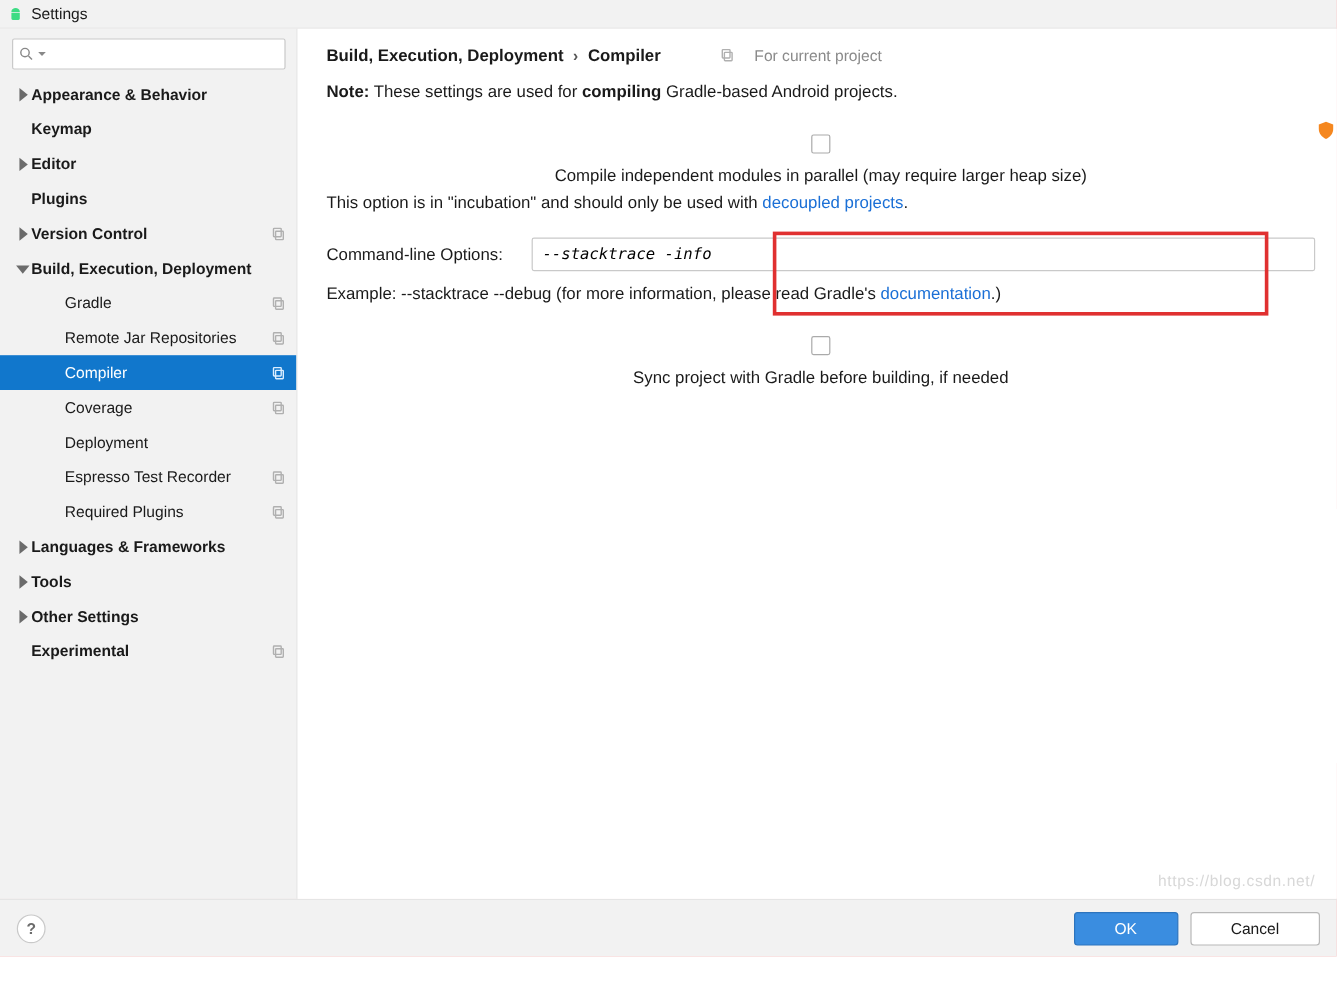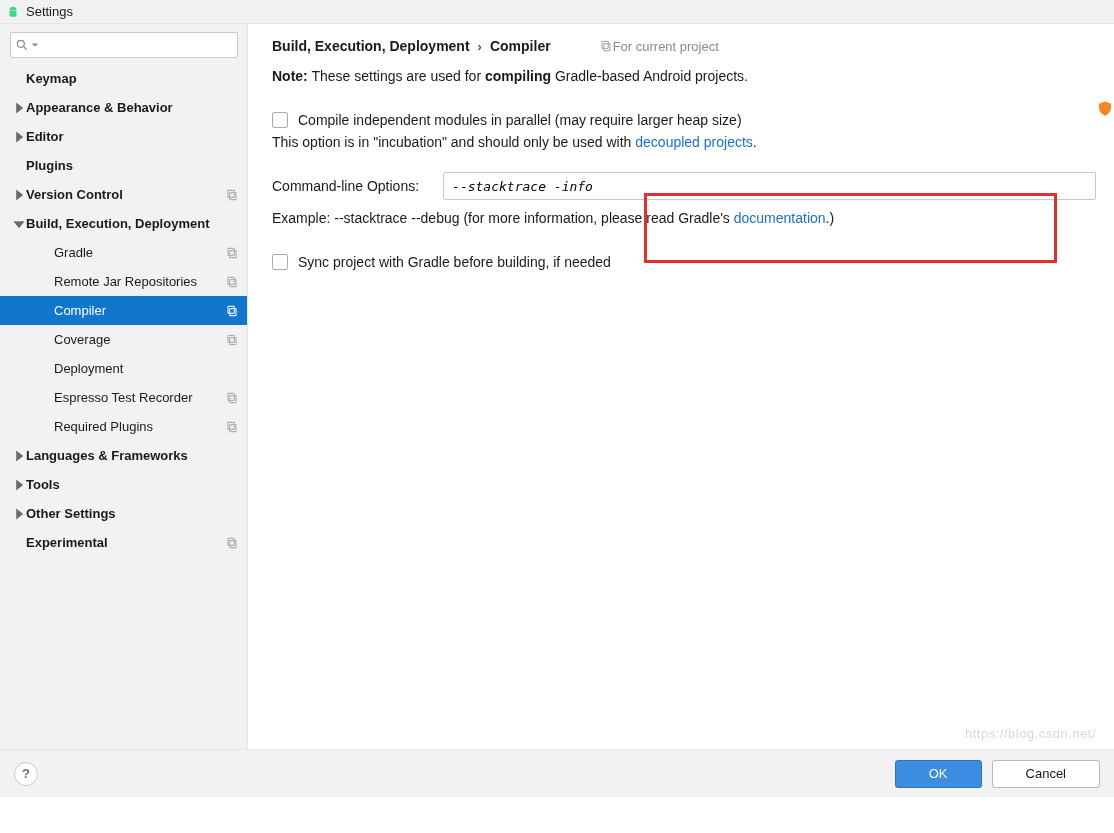--- a/index.html
+++ b/index.html
@@ -117,31 +117,32 @@
     gap: 8px;
     margin-bottom: 14px;
   }
   .crumb { font-weight: 700; font-size: 14px; }
   .crumb.last { font-weight: 700; }
   .crumb-sep { color: #555; font-weight: 700; }
   .scope {
     margin-left: 40px;
     color: #8a8a8a;
     font-size: 13px;
-    display: flex; align-items: center; gap: 0;
+    display: flex; align-items: center; gap: 16px;
   }
   .scope .copy-icon { width: 14px; height: 14px; color: #b0b0b0; }
 
   .noteline { font-size:14px; margin-bottom: 28px; }
   .group { margin-bottom: 10px; }
   .chk {
     display: flex; align-items: center;
     gap: 10px;
     margin-bottom: 6px;
     font-size: 14px;
+    flex-direction: column;
   }
   .chk .box {
     width: 16px; height: 16px;
     border: 1px solid #aaa;
     border-radius: 2px;
     background: #fff;
     flex-shrink: 0;
   }
   .subnote { font-size: 14px; margin-bottom: 22px; }
   a.link { color: #1a6fd6; text-decoration: none; }
@@ -235,29 +236,29 @@
               <circle cx="10" cy="10" r="6"></circle>
               <line x1="15" y1="15" x2="20" y2="20"></line>
             </svg>
           <svg class="dd" viewBox="0 0 10 10" fill="currentColor">
               <path d="M1 3l4 4 4-4z"></path>
             </svg>
           <input type="text" placeholder="" style="">
         </div>
       </div>
       <div class="tree" id="tree">
+          <div class="row bold">
+            <svg class="arrow" viewBox="0 0 10 10" fill="currentColor">
+              <path d="M3 1l5 4-5 4z"></path>
+            </svg>
+            <span class="label">Appearance &amp; Behavior</span>
+          </div>
           <div class="row bold noarrow">
             <svg class="arrow" viewBox="0 0 10 10"></svg>
             <span class="label">Keymap</span>
-          </div>
-          <div class="row bold">
-            <svg class="arrow" viewBox="0 0 10 10" fill="currentColor">
-              <path d="M3 1l5 4-5 4z"></path>
-            </svg>
-            <span class="label">Appearance &amp; Behavior</span>
           </div>
           <div class="row bold">
             <svg class="arrow" viewBox="0 0 10 10" fill="currentColor">
               <path d="M3 1l5 4-5 4z"></path>
             </svg>
             <span class="label">Editor</span>
           </div>
           <div class="row bold noarrow">
             <svg class="arrow" viewBox="0 0 10 10"></svg>
             <span class="label">Plugins</span>

